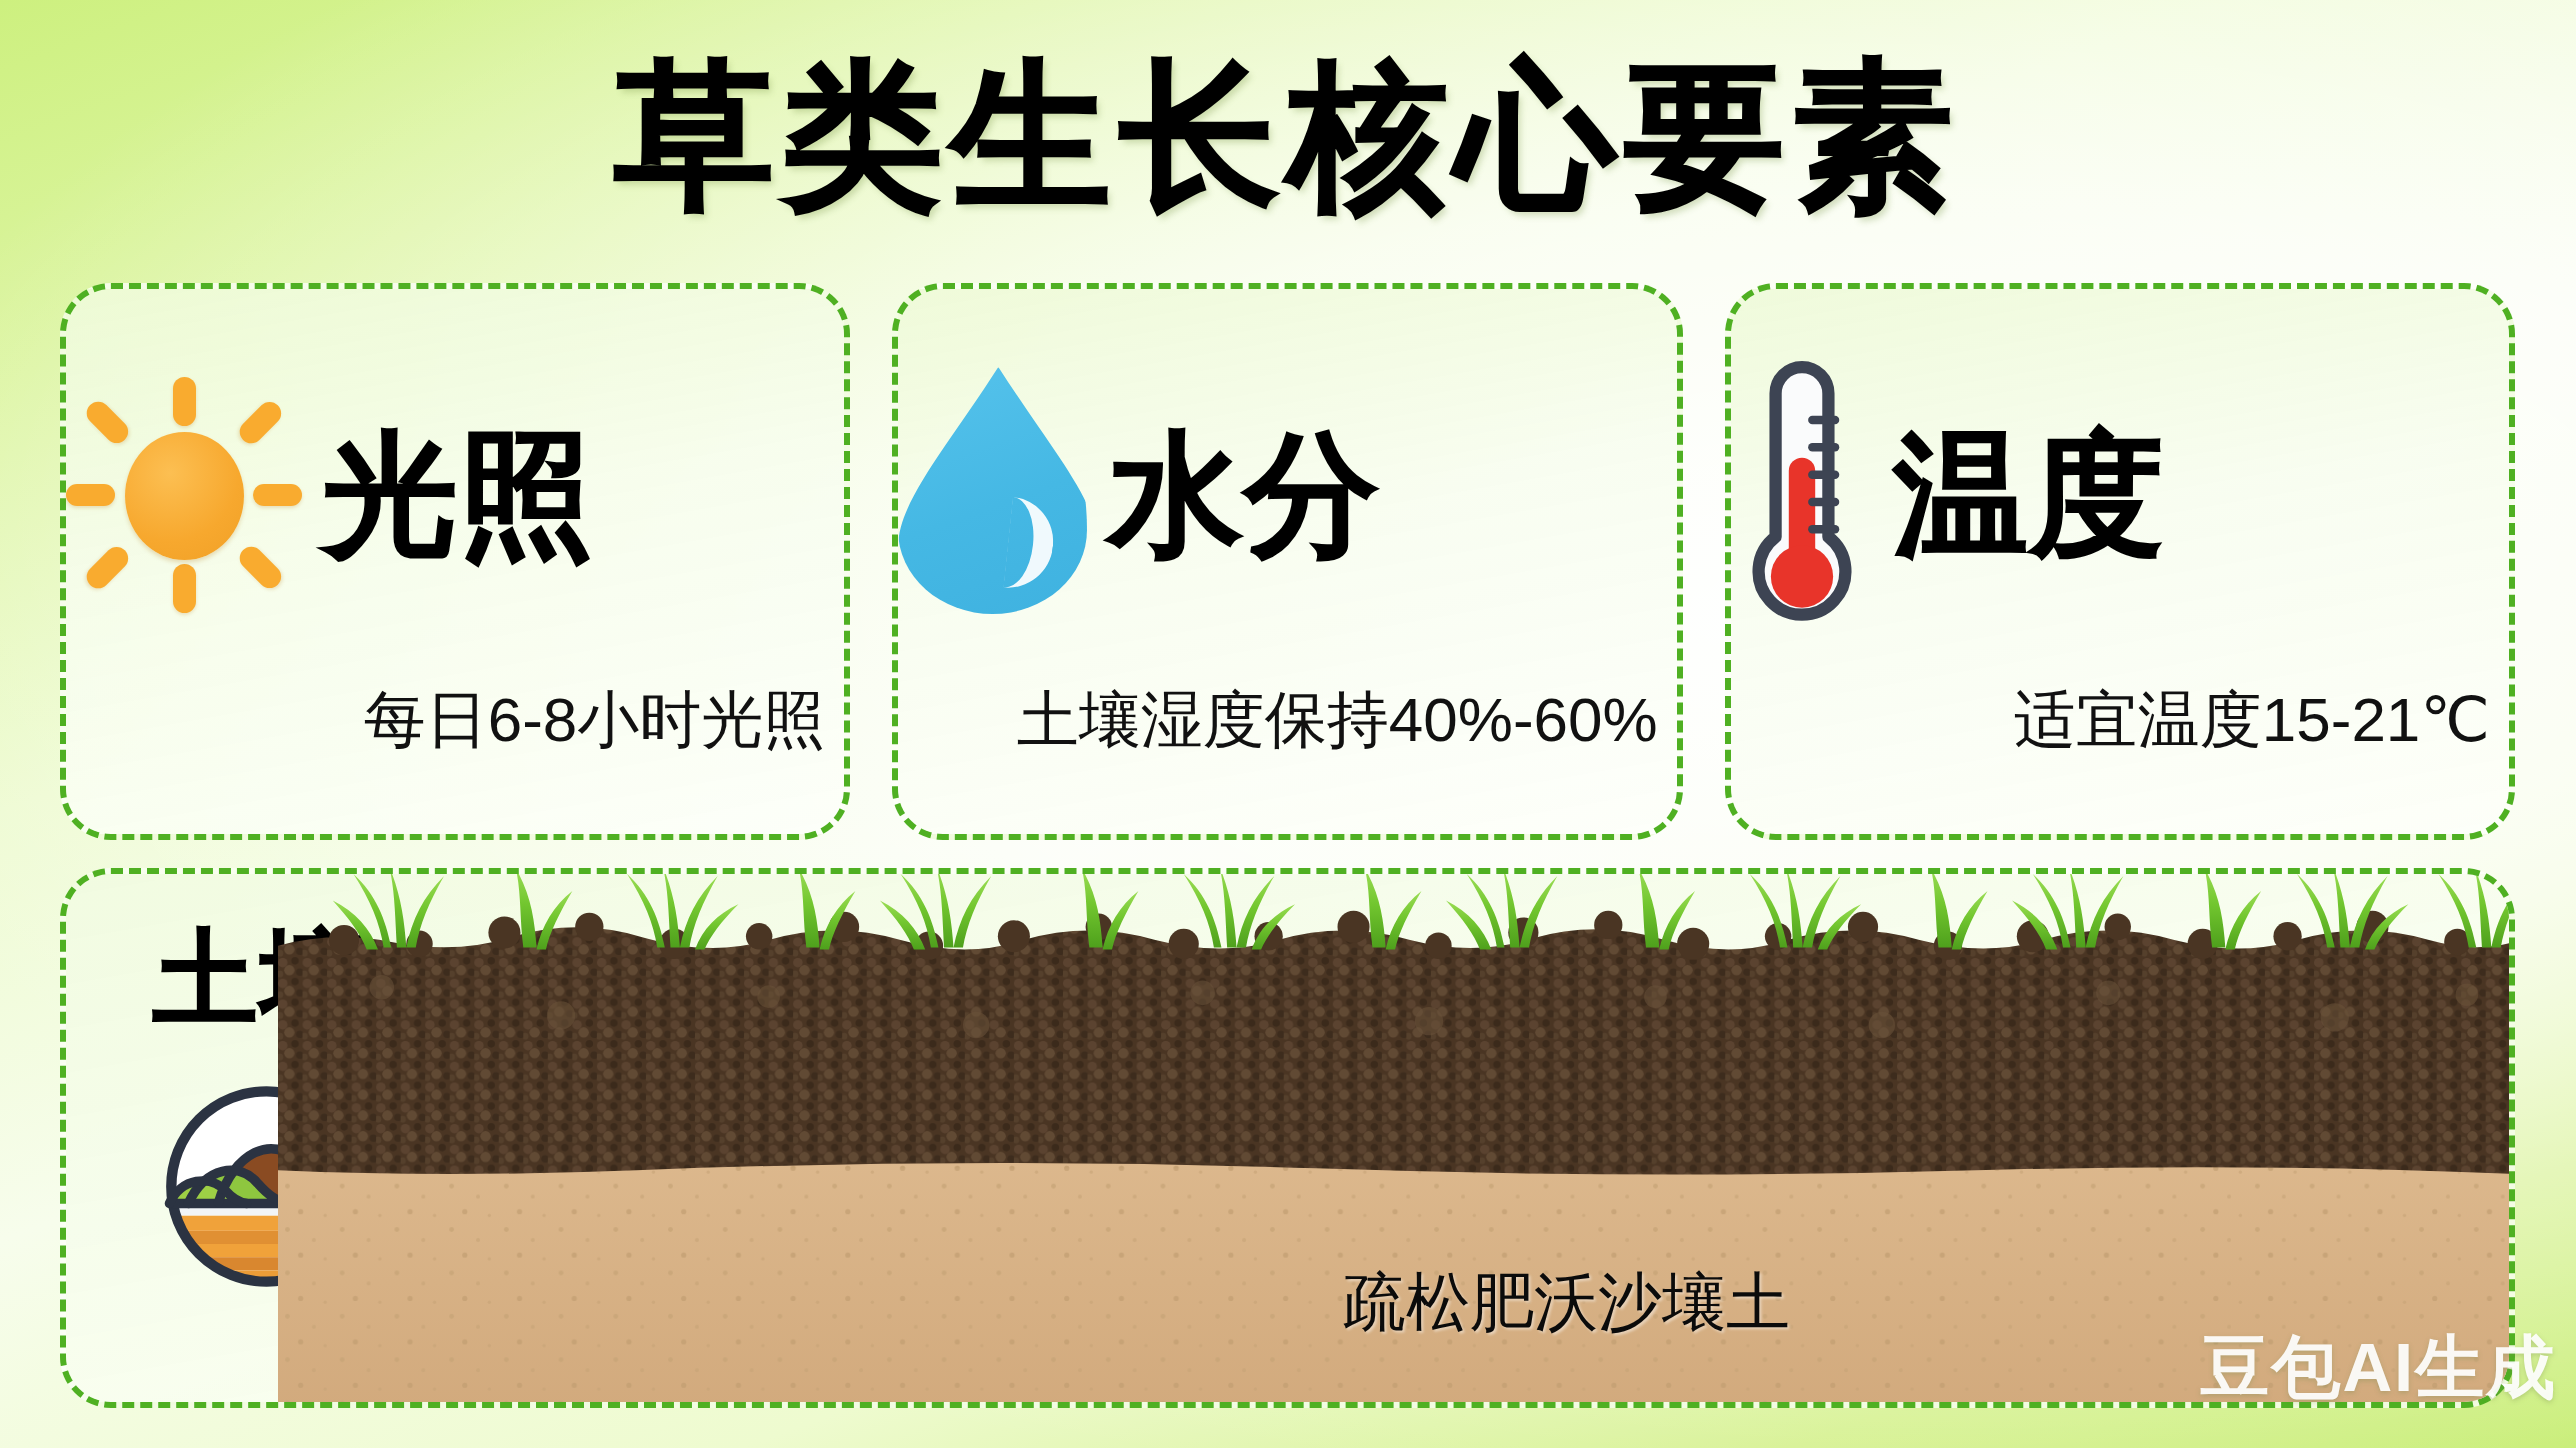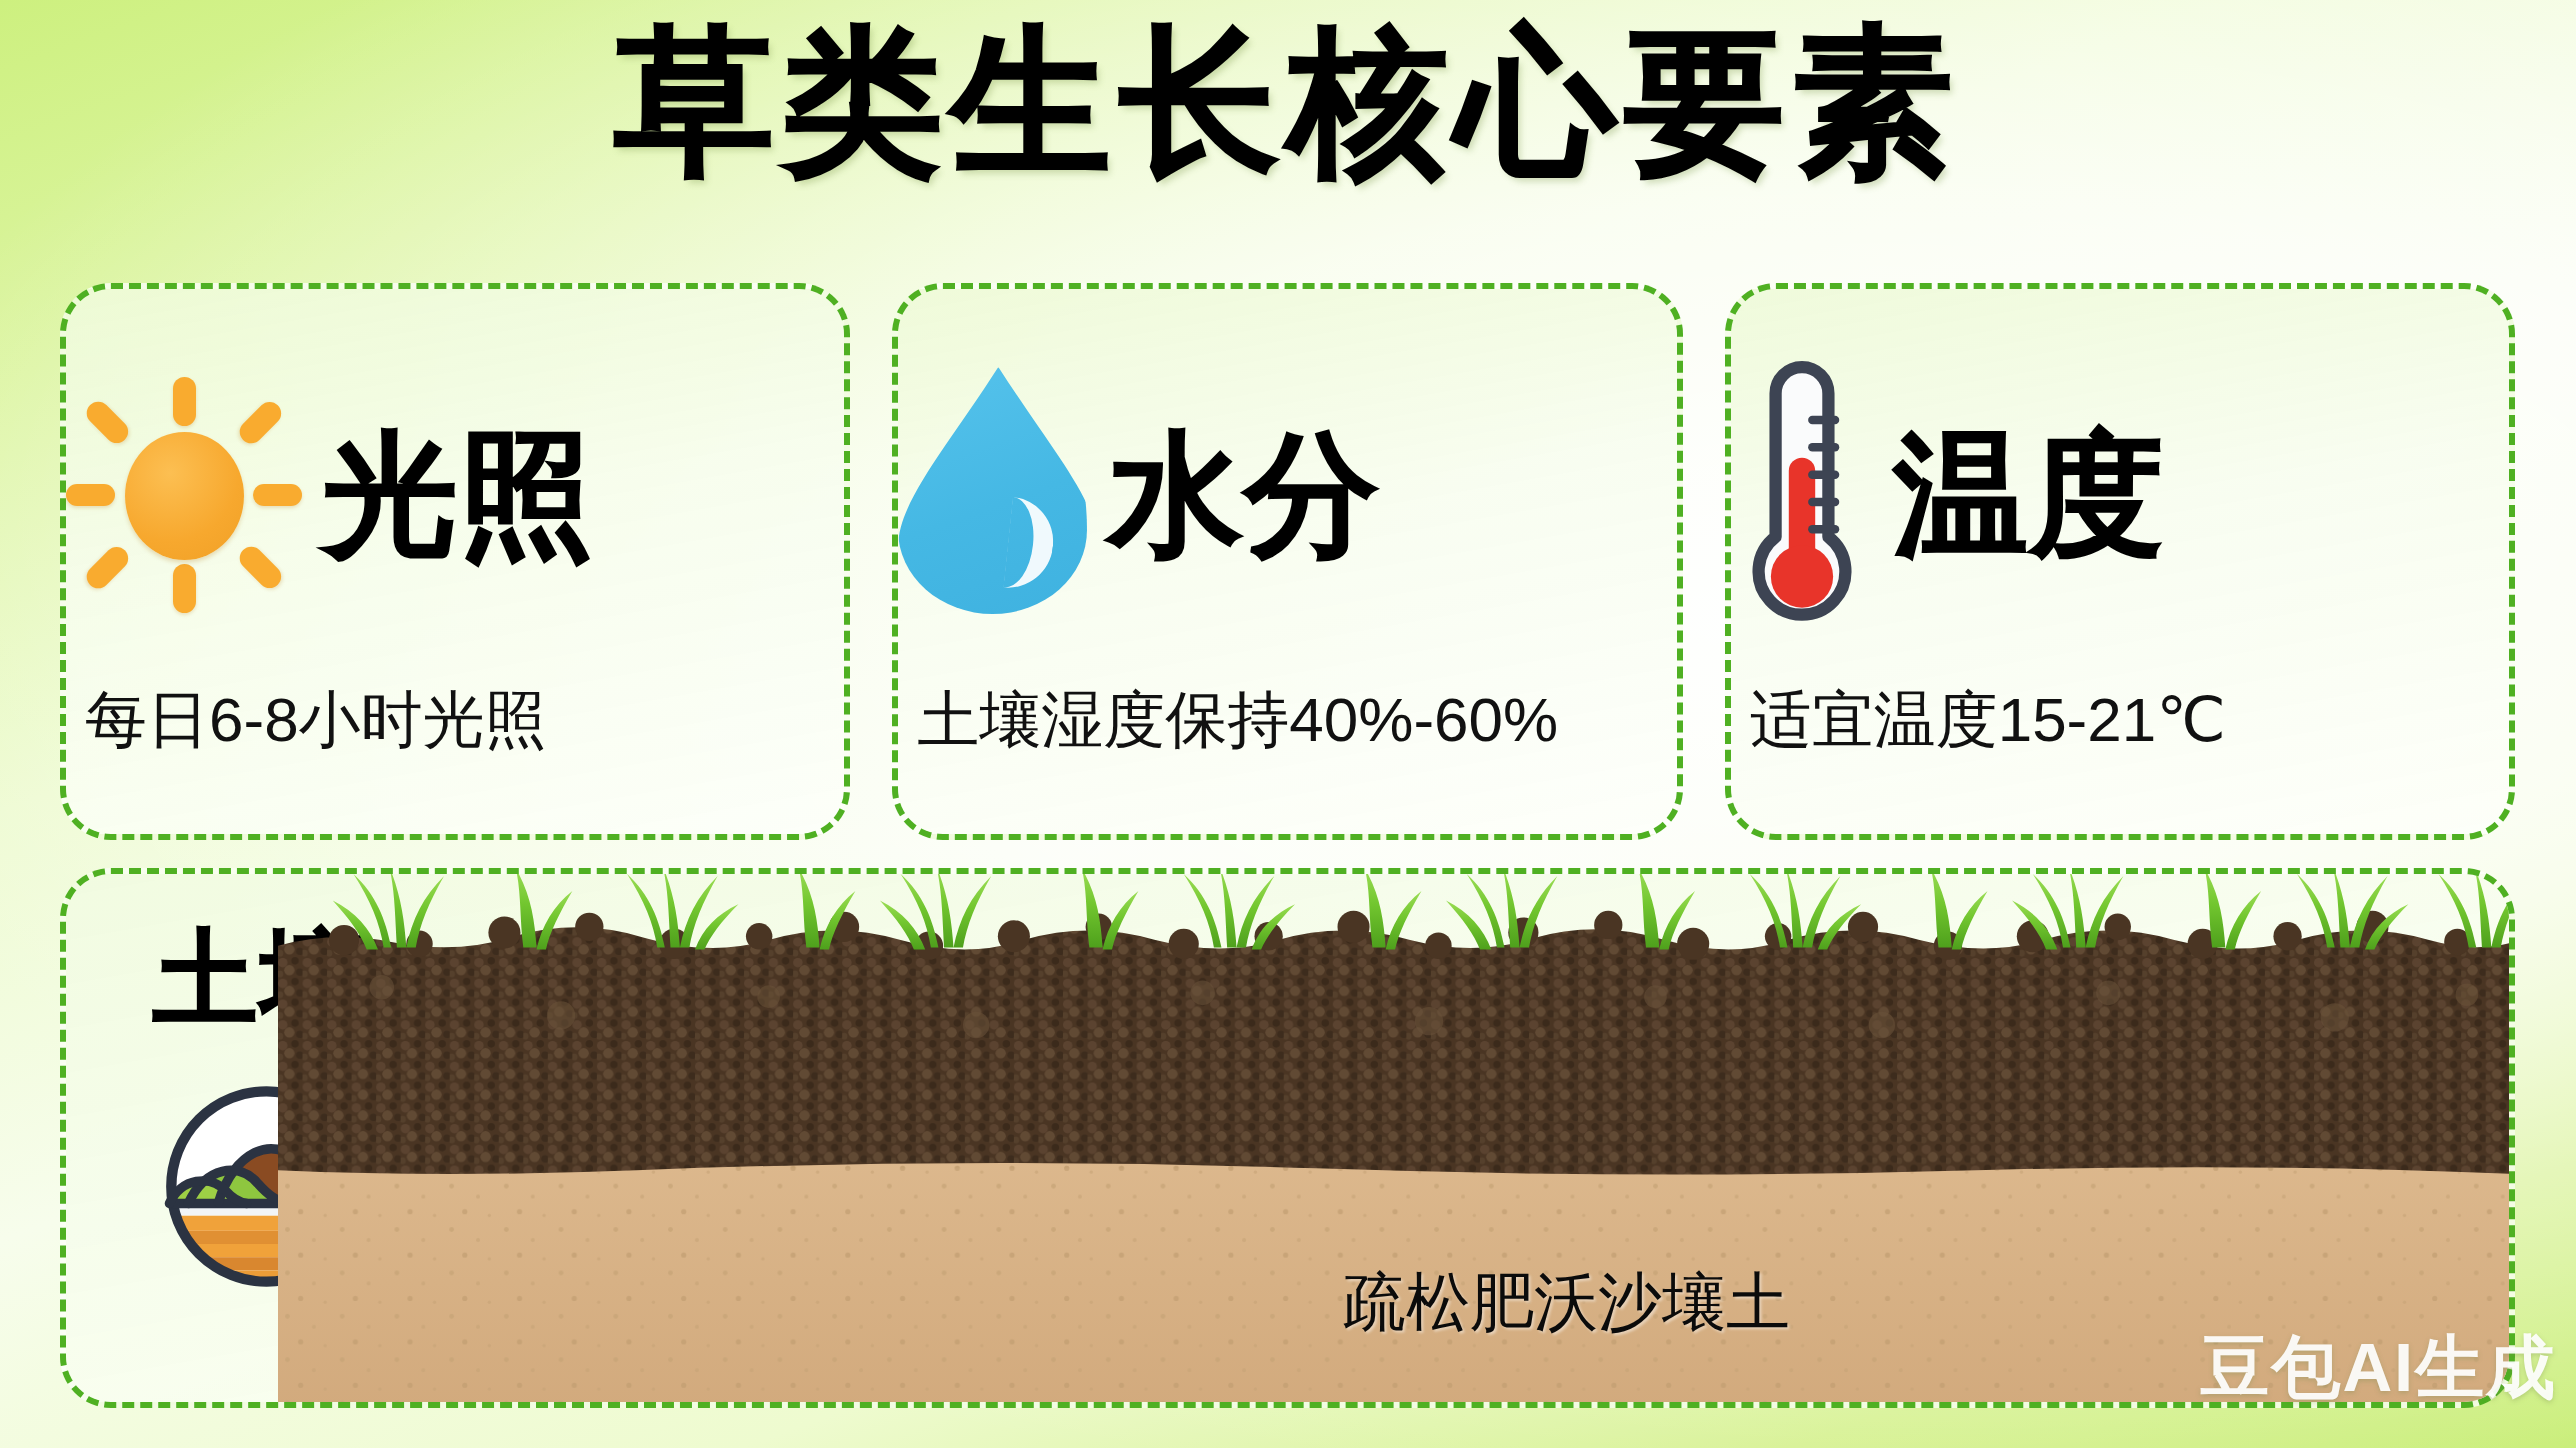--- a/index.html
+++ b/index.html
@@ -18,20 +18,21 @@
     text-align: center;
   }
   .title {
     display: inline-block;
     font-size: 159px;
     line-height: 1.18;
     font-weight: 900;
     color: #000;
     letter-spacing: 9.4px;
     text-shadow: 3.8px 4.7px 6.6px rgba(120,150,70,0.30);
+    margin-top: 34px;
     -webkit-text-stroke: 2.8px #000;
   }
 
   
   .card-row {
     position: absolute;
     left: 60px; top: 283px;
     width: 2455px; height: 557px;
     display: flex;
     gap: 42px;
@@ -51,21 +52,21 @@
   }
   .card-icon { flex: 0 0 auto; position: relative; }
   .card-title {
     font-size: 134px; font-weight: 900; color: #000;
     letter-spacing: 1.9px; line-height: 1;
     -webkit-text-stroke: 1.9px #000;
   }
   .card-desc {
     position: absolute;
     left: 19px; right: 19px; top: 389px;
-    text-align: left;
+    text-align: right;
     font-size: 62px; font-weight: 400; color: #111;
     letter-spacing: 0px; white-space: nowrap;
   }
 
   
   .sun { width: 236px; height: 236px; position: relative; }
   .sun-core {
     position: absolute; left: 59px; top: 55px;
     width: 119px; height: 128px; border-radius: 50%;
     background: radial-gradient(circle at 38% 32%, #fcbf52 0%, #f7a82e 60%, #f0a026 100%);

